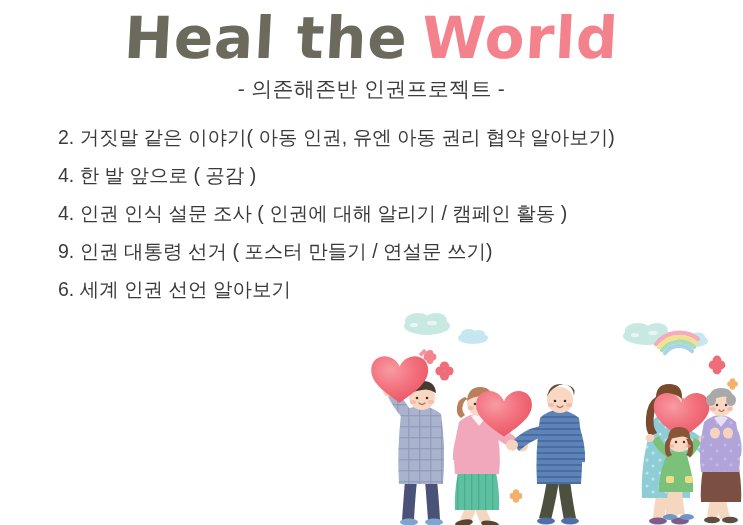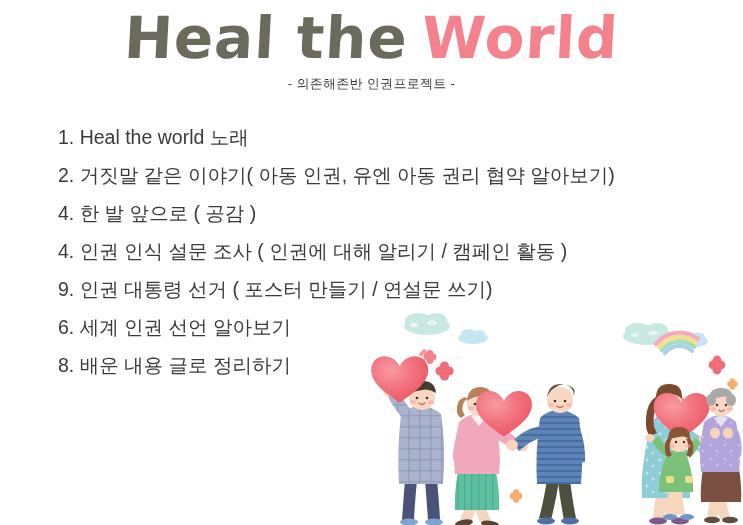--- a/index.html
+++ b/index.html
@@ -41,21 +41,21 @@
   }
   .title .part-a {
     color: #6b6a5c;
   }
   .title .part-b {
     color: #f4828d;
     margin-left: 14px;
   }
   .subtitle {
     margin-top: 6px;
-    font-size: 13px;
+    font-size: 21px;
     font-weight: 400;
     color: #3c3c3c;
     letter-spacing: 0.3px;
   }
 
   
   .list {
     position: absolute;
     top: 128px;
     left: 58px;
@@ -93,27 +93,25 @@
 <div class="slide">
 
   <div class="title-block">
     <div class="title">
       <span class="part-a">Heal the</span><span class="part-b">World</span>
     </div>
     <div class="subtitle">- 의존해존반 인권프로젝트 -</div>
   </div>
 
   <ul class="list">
-    <li class="list-item">1. Heal the world 노래</li>
     <li class="list-item">2. 거짓말 같은 이야기( 아동 인권, 유엔 아동 권리 협약 알아보기)</li>
     <li class="list-item">4. 한 발 앞으로 ( 공감 )</li>
     <li class="list-item">4. 인권 인식 설문 조사 ( 인권에 대해 알리기 / 캠페인 활동 )</li>
     <li class="list-item">9. 인권 대통령 선거 ( 포스터 만들기 / 연설문 쓰기)</li>
     <li class="list-item">6. 세계 인권 선언 알아보기</li>
-    <li class="list-item">8. 배운 내용 글로 정리하기</li>
   </ul>
 
   <div class="illustration">
     <svg viewBox="0 0 373 225" xmlns="http://www.w3.org/2000/svg">
       <defs>
         <radialGradient id="heartGrad" cx="35%" cy="30%" r="75%">
           <stop offset="0%" stop-color="#f79ba2"></stop>
           <stop offset="55%" stop-color="#f2707c"></stop>
           <stop offset="100%" stop-color="#ea5664"></stop>
         </radialGradient>

